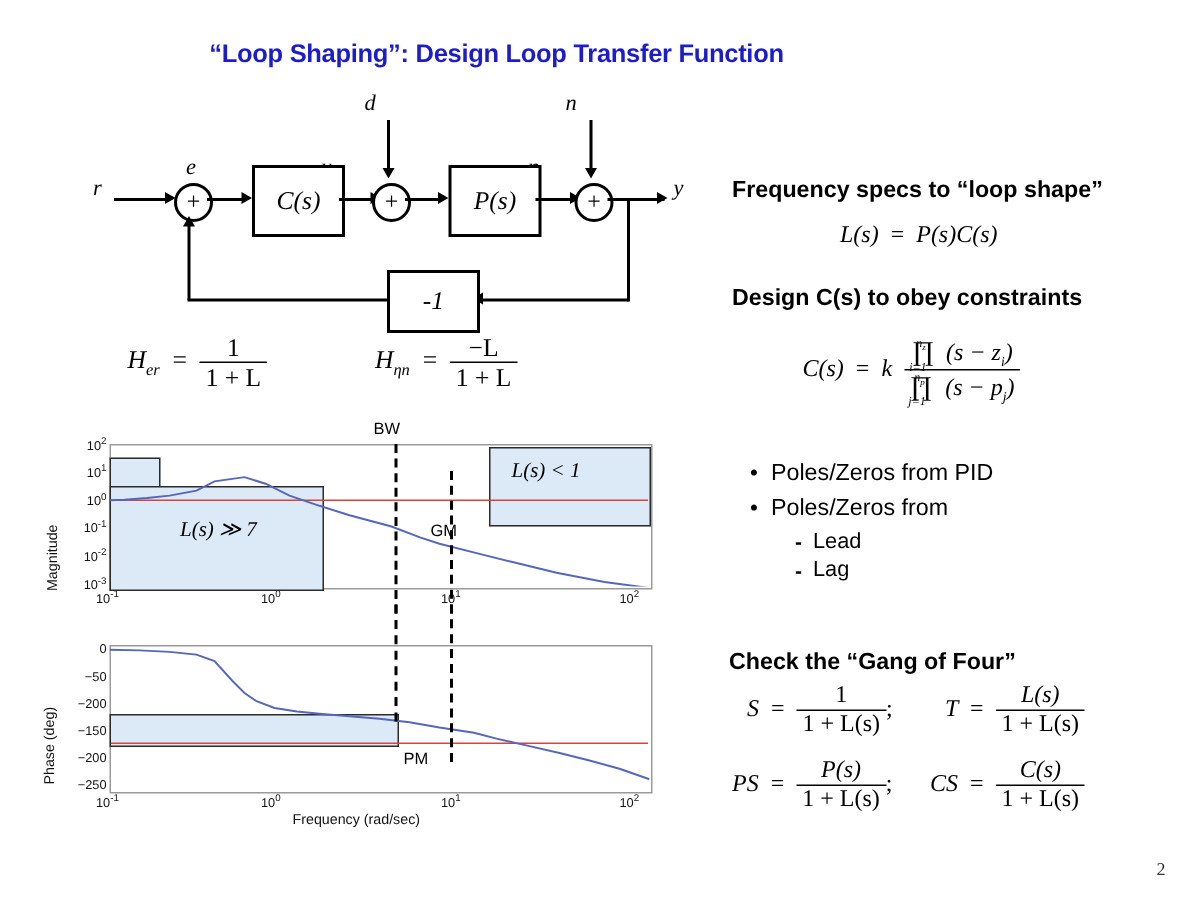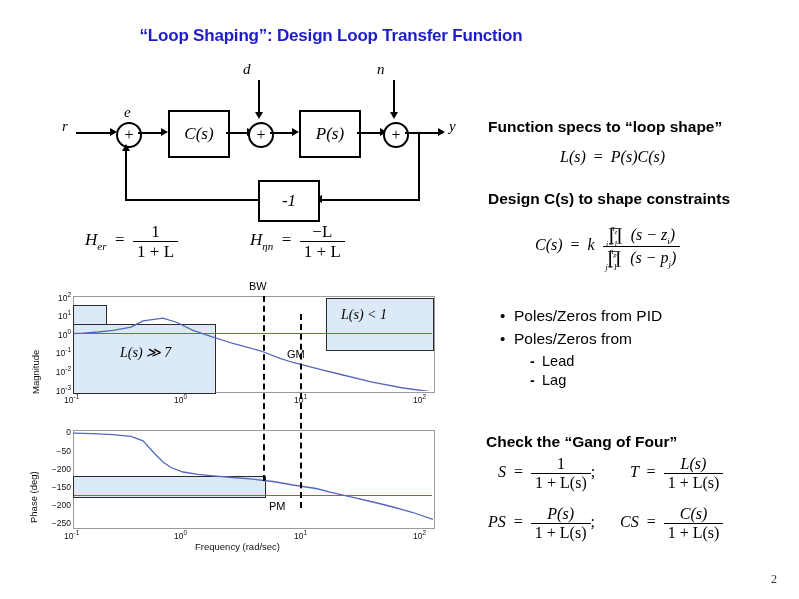--- a/index.html
+++ b/index.html
@@ -162,29 +162,29 @@
 
   <div class="hform math" style="left:250px;top:222px;">
     <span class="mi">H</span><sub style="font-size:11px;">ηn</sub>
     <span class="mn">&nbsp;=&nbsp;</span>
     <span class="frac">
       <span class="num mn">−L</span>
       <span class="den mn">1 + L</span>
     </span>
   </div>
 
-  <div class="rhead" style="left:488px;top:118px;">Function specs to “loop shape”</div>
+  <div class="rhead" style="left:488px;top:118px;">Frequency specs to “loop shape”</div>
 
   <div class="rmath math" style="left:560px;top:148px;">
     <span class="mi">L(s)</span>
     <span class="mn">&nbsp;</span><span class="mn">=</span><span class="mn">&nbsp;</span>
     <span class="mi">P(s)C(s)</span>
   </div>
 
-  <div class="rhead" style="left:488px;top:190px;">Design C(s) to shape constraints</div>
+  <div class="rhead" style="left:488px;top:190px;">Design C(s) to obey constraints</div>
 
   <div class="rmath math" style="left:535px;top:224px;">
     <span class="mi">C(s)</span>
     <span class="mn">&nbsp;</span><span class="mn">=</span><span class="mn">&nbsp;</span>
     <span class="mi">k</span>
     <span class="frac" style="margin-left:4px;">
       <span class="num" style="white-space:nowrap;">
         <span style="display:inline-block;position:relative;font-size:18px;" class="mn">∏</span><span style="display:inline-block;position:relative;top:-9px;left:-12px;font-size:8px;" class="mi"><span>n</span><sub style="font-size:6px;">z</sub></span><span style="display:inline-block;position:relative;top:7px;left:-23px;font-size:8px;" class="mi">i=1</span><span style="margin-left:-10px;" class="mi"><span>(s − z</span><sub style="font-size:9px;">i</sub><span>)</span></span>
       </span>
       <span class="den" style="white-space:nowrap;">

